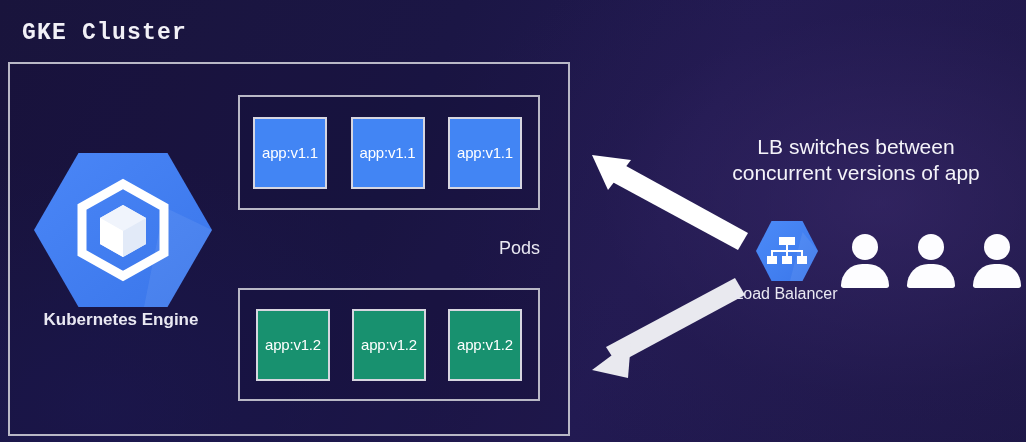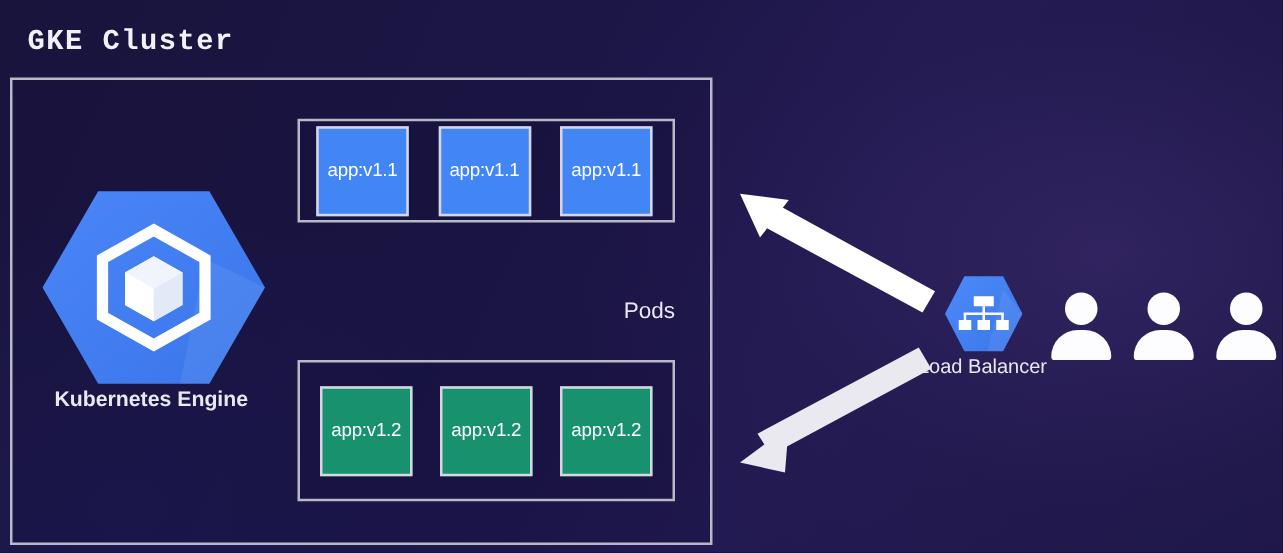--- a/index.html
+++ b/index.html
@@ -76,21 +76,21 @@
     left: 238px;
     width: 302px;
     border: 2px solid #b9b8c6;
     box-sizing: border-box;
     background: rgba(20,16,54,0.25);
     display: flex;
     align-items: center;
     justify-content: space-between;
     padding: 0 16px;
   }
-  .pod-group.v11 { top: 95px;  height: 83px; padding-left: 13px; }
+  .pod-group.v11 { top: 95px;  height: 115px; padding-left: 13px; }
   .pod-group.v12 { top: 288px; height: 113px; justify-content: space-between; }
 
   .pod {
     width: 74px;
     height: 72px;
     border: 2px solid #d7d6e0;
     box-sizing: border-box;
     display: flex;
     align-items: center;
     justify-content: center;
@@ -284,15 +284,17 @@
       <div class="head"></div>
       <div class="body"></div>
     </div>
     <div class="user">
       <div class="head"></div>
       <div class="body"></div>
     </div>
   </div>
 
   <div class="lb-caption">
+    <span>LB switches between</span>
+    <span>concurrent versions of app</span>
   </div>
 
 </div>
 
 </body></html>

